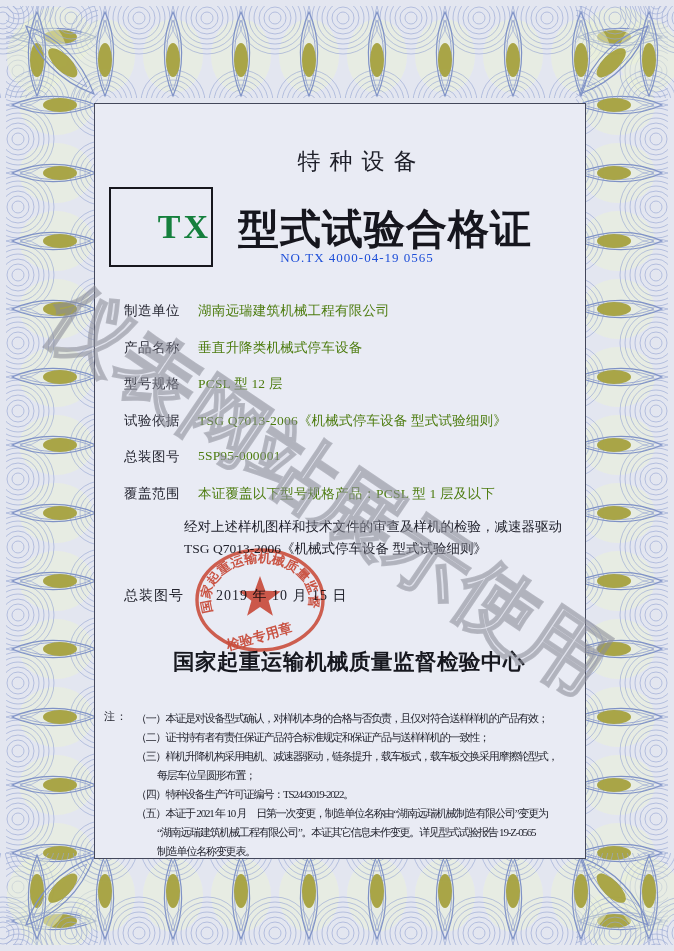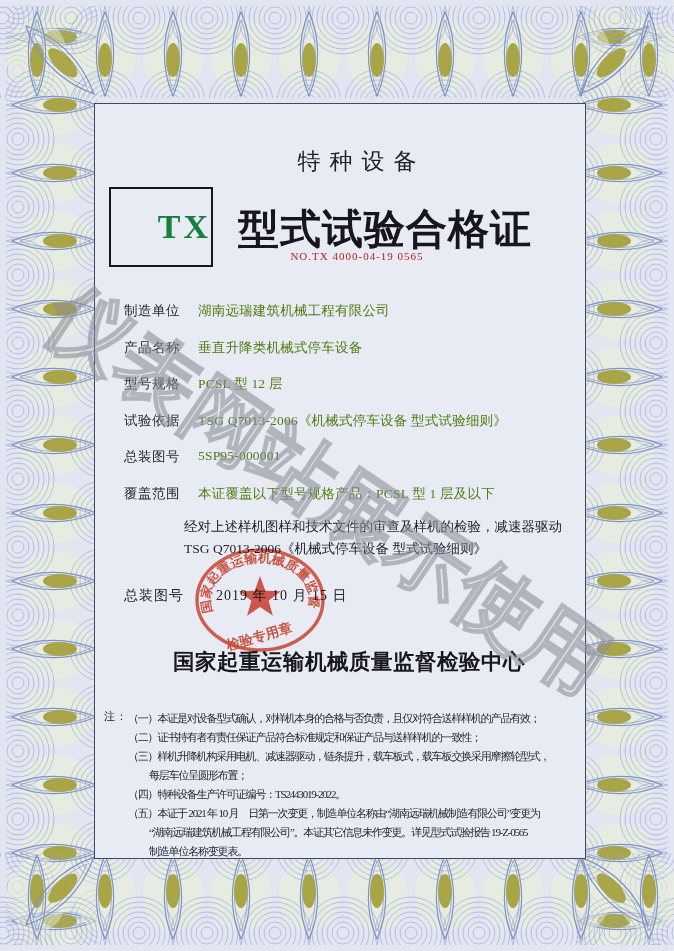--- a/index.html
+++ b/index.html
@@ -24,38 +24,38 @@
     position:absolute;left:112px;top:42px;width:300px;text-align:center;
     font-size:23px;letter-spacing:9px;padding-left:9px;box-sizing:border-box;
     color:#1d1e28;font-weight:500;
   }
   .title-main{
     position:absolute;left:110px;top:66px;width:360px;text-align:center;
     font-size:41px;letter-spacing:1px;color:#16161e;font-weight:600;margin-top:32px;
   }
   .cert-no{
     position:absolute;left:112px;top:146px;width:300px;text-align:center;
-    font-size:11px;letter-spacing:1px;color:#b91c1c;
+    font-size:13px;letter-spacing:1px;color:#1d4ed8;
   }
   .field-row{position:absolute;left:0;width:492px;height:20px;font-size:13.5px;}
   .field-row .flabel{position:absolute;left:29px;letter-spacing:0.5px;color:#262732;}
   .field-row .fvalue{position:absolute;left:103px;letter-spacing:0.2px;color:#4d7c0f;white-space:nowrap;}
   .conclusion{position:absolute;left:89px;top:412px;width:400px;font-size:13.5px;line-height:22px;color:#21222c;}
   .date-row{position:absolute;left:0;top:483px;width:492px;height:20px;font-size:14px;}
   .date-row .flabel{position:absolute;left:29px;letter-spacing:1px;}
   .date-row .fvalue{position:absolute;left:121px;letter-spacing:1px;}
   .authority{
     position:absolute;left:8px;top:543px;width:492px;text-align:center;
     font-size:21.5px;font-weight:bold;letter-spacing:0.5px;color:#17181f;
   }
   .seal{position:absolute;left:96px;top:440px;width:138px;height:112px;z-index:3;
         mix-blend-mode:multiply;opacity:0.93;}
   .notes{position:absolute;left:0;top:605px;width:492px;font-size:11px;}
   .notes .nlabel{position:absolute;left:9px;top:0;letter-spacing:1px;}
-  .notes .nbody{position:absolute;left:33px;top:0;width:440px;}
+  .notes .nbody{position:absolute;left:41px;top:0;width:440px;}
   .note-line{height:19px;line-height:19px;letter-spacing:-1.2px;white-space:nowrap;color:#23242e;}
   .note-line.cont{padding-left:21px;}
   
   .watermark{
     position:absolute;left:86px;top:262px;z-index:5;pointer-events:none;
     font-size:82px;font-weight:bold;letter-spacing:0px;white-space:nowrap;
     transform:rotate(34deg);transform-origin:0 0;
     color:rgba(150,150,162,0.10);
     -webkit-text-stroke:2px rgba(138,140,152,0.55);
     font-family:"Liberation Sans","DejaVu Sans",sans-serif;

